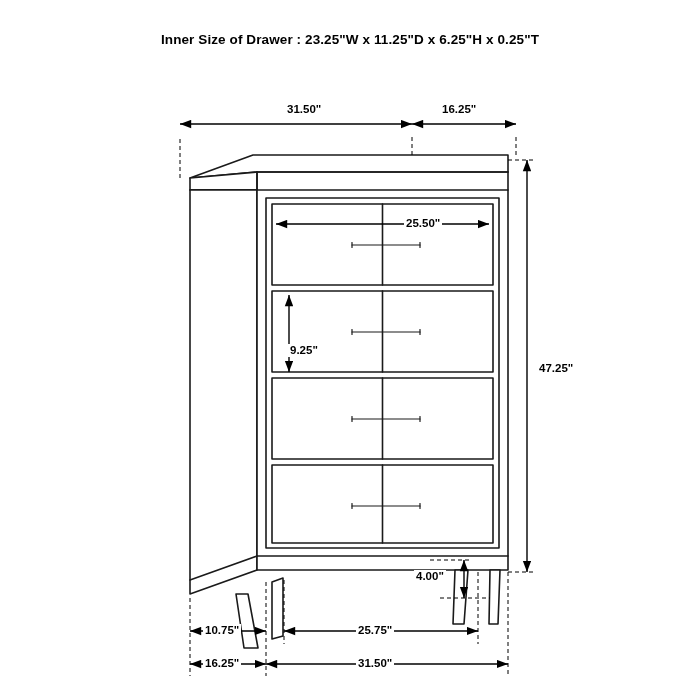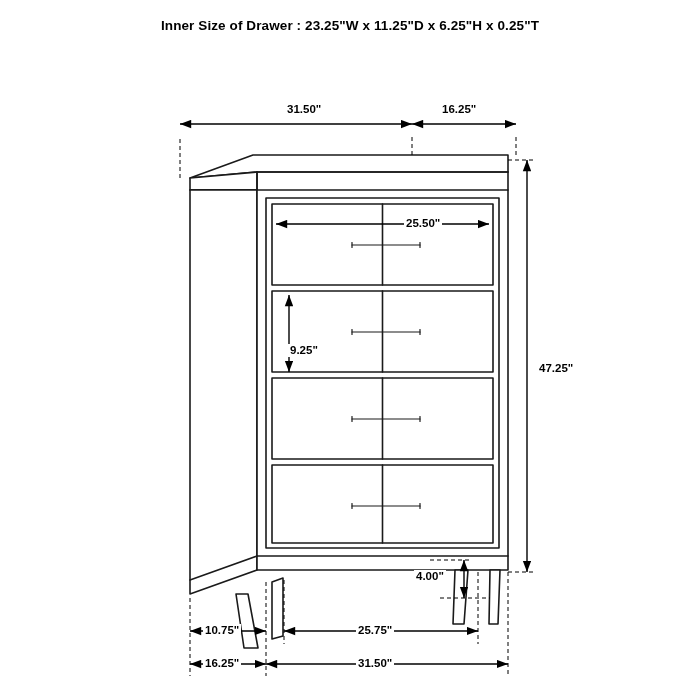--- a/index.html
+++ b/index.html
@@ -15,21 +15,21 @@
     position: relative;
     overflow: hidden;
   }
   #page {
     position: relative;
     width: 700px;
     height: 700px;
   }
   #title {
     position: absolute;
-    top: 18px;
+    top: 32px;
     left: 0;
     width: 700px;
     text-align: center;
     font-size: 13.5px;
     font-weight: bold;
     letter-spacing: 0.1px;
     color: #000;
   }
   #diagram {
     position: absolute;

